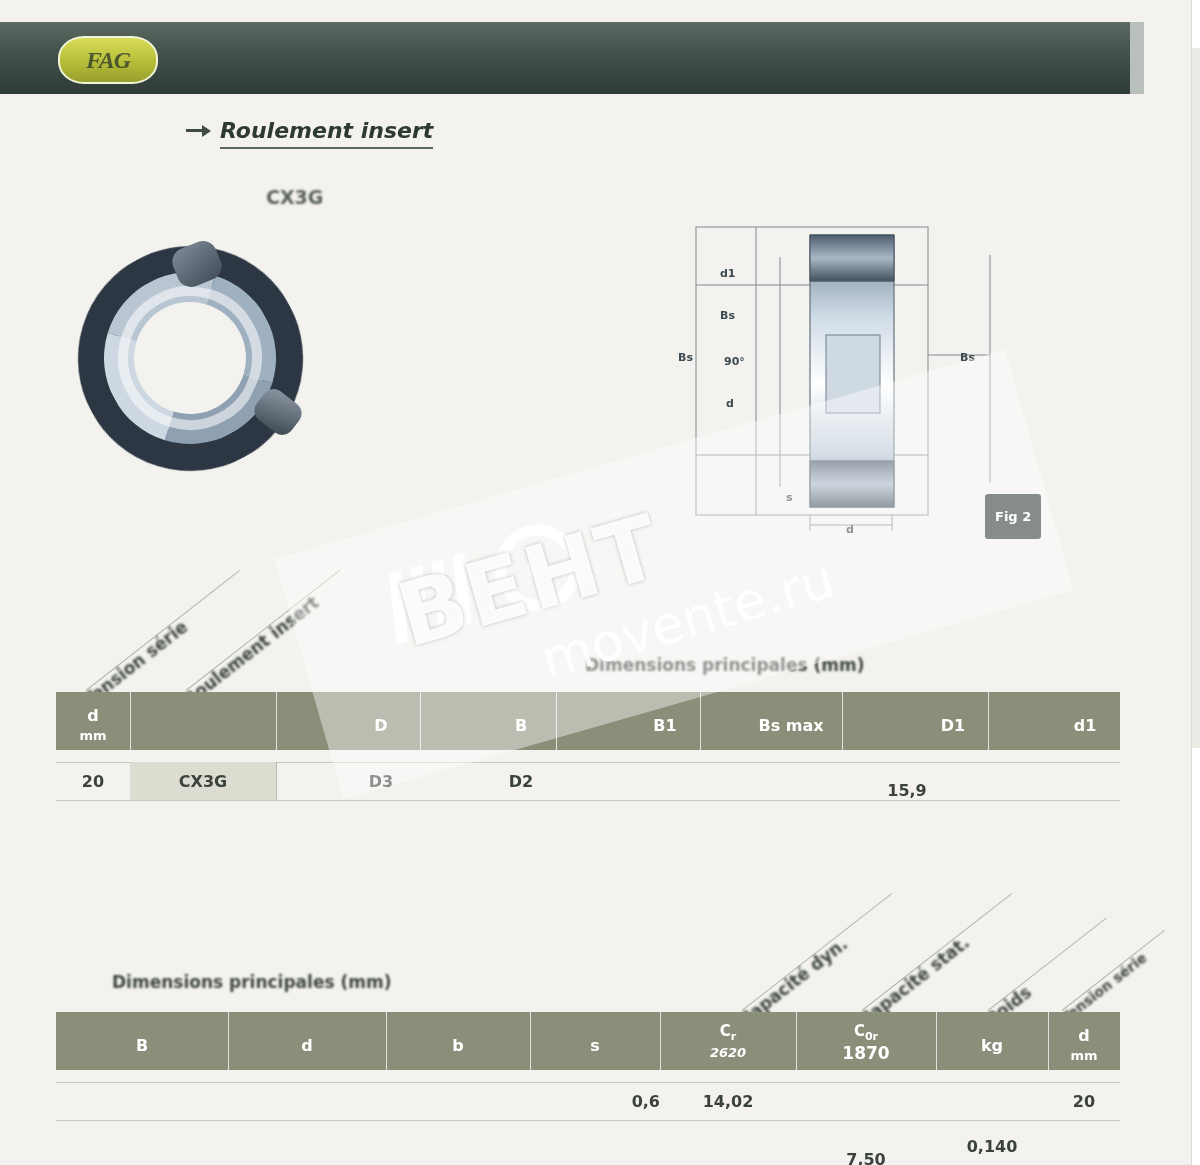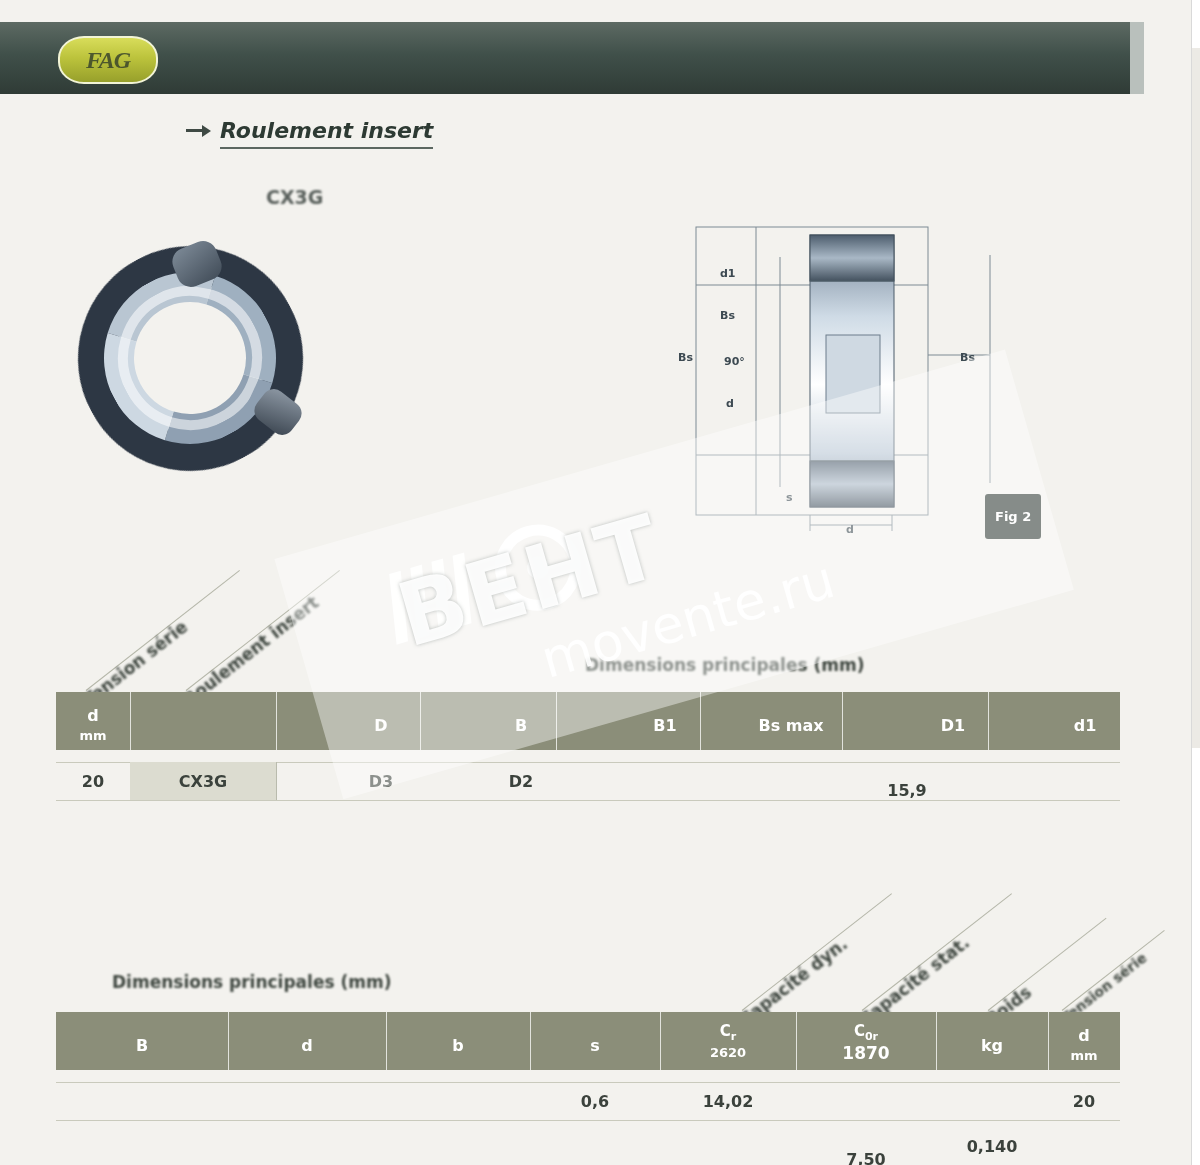--- a/index.html
+++ b/index.html
@@ -475,29 +475,29 @@
 <div class="vline" style="left:530px; top:1012px; height:58px;"></div>
 <div class="vline" style="left:660px; top:1012px; height:58px;"></div>
 <div class="vline" style="left:796px; top:1012px; height:58px;"></div>
 <div class="vline" style="left:936px; top:1012px; height:58px;"></div>
 <div class="vline" style="left:1048px; top:1012px; height:58px;"></div>
 
 <div class="cellTxt" style="left:56px; top:1036px; width:172px;">B</div>
 <div class="cellTxt" style="left:228px; top:1036px; width:158px;">d</div>
 <div class="cellTxt" style="left:386px; top:1036px; width:144px;">b</div>
 <div class="cellTxt" style="left:530px; top:1036px; width:130px;">s</div>
-<div class="cellTxt" style="left:660px; top:1022px; width:136px; font-size:15px;">C<span class="sub">r</span><br><span style="font-size:13px;">2620</span></div>
+<div class="cellTxt" style="left:660px; top:1022px; width:136px; font-size:15px;">C<span class="sub">r</span><br><span style="font-size:13px;font-style:italic;">2620</span></div>
 <div class="cellTxt" style="left:796px; top:1022px; width:140px; font-size:15px;">C<span class="sub">0r</span><br><span style="font-size:17px;">1870</span></div>
 <div class="cellTxt" style="left:936px; top:1036px; width:112px;">kg</div>
 <div class="cellTxt" style="left:1048px; top:1026px; width:72px;">d<br><span style="font-size:13px;">mm</span></div>
 
 <div class="rowline" style="left:56px; top:1082px; width:1064px;"></div>
 <div class="rowline" style="left:56px; top:1120px; width:1064px;"></div>
 
-<div class="bodyTxt" style="left:530px; top:1092px; width:130px;">0,6</div>
+<div class="bodyTxt" style="left:530px; top:1092px; width:130px;text-align:right;">0,6</div>
 <div class="bodyTxt" style="left:660px; top:1092px; width:136px;">14,02</div>
 <div class="bodyTxt" style="left:796px; top:1150px; width:140px;">7,50</div>
 <div class="bodyTxt" style="left:936px; top:1092px; width:112px;margin-top:45px;">0,140</div>
 <div class="bodyTxt" style="left:1048px; top:1092px; width:72px;">20</div>
 
 <div class="watermark">
   <div class="wm-band"></div>
   <div class="wm-bars">
     <i style="left:0;"></i>
       <i style="left:22px;"></i>

